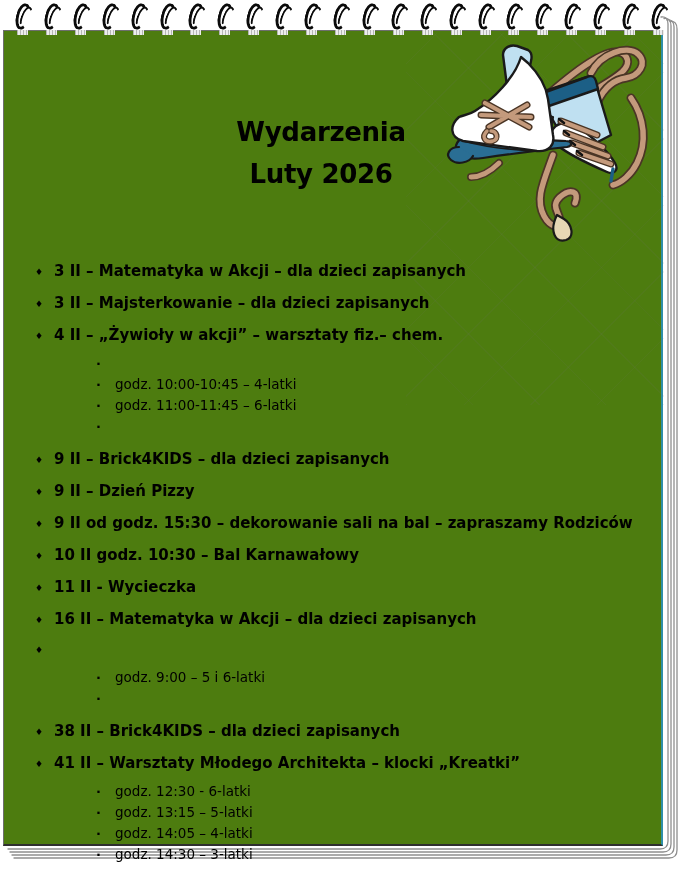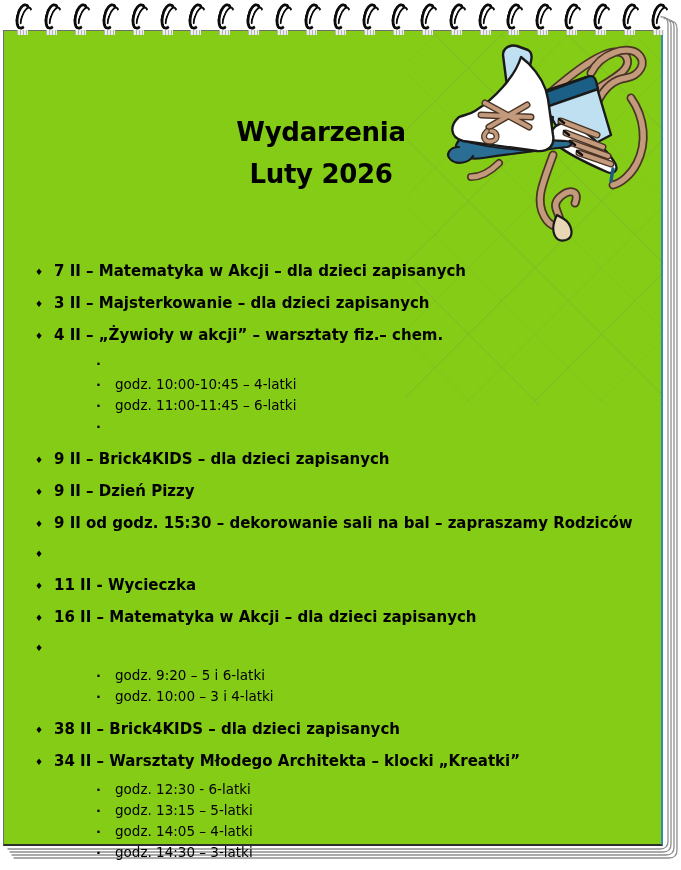--- a/index.html
+++ b/index.html
@@ -6,21 +6,21 @@
   body{
     width:681px;height:870px;position:relative;background:#ffffff;
     font-family:"DejaVu Sans","Liberation Sans",sans-serif;
     overflow:hidden;color:#000;
   }
   
   .stack-svg{position:absolute;left:0;top:0;z-index:0;}
   
   .page{
     position:absolute;left:3px;top:30px;width:660px;height:816px;
-    box-sizing:border-box;background:#84cc16;z-index:1;
+    box-sizing:border-box;background:#4d7c0f;z-index:1;
     border-top:1px solid #6e6e6e;border-left:1px solid #6e6e6e;
     border-bottom:2px solid #2f2f2f;border-right:2px solid #2e8fa8;
   }
   
   .spiral{
     position:absolute;left:16px;top:3px;width:651px;height:34px;
     display:flex;justify-content:space-between;z-index:3;
   }
   .ring{position:relative;width:15px;height:34px;}
   .ring::before{
@@ -149,21 +149,21 @@
         <path d="M58,120 C48,130 40,134 30,134" stroke="#4a3525" stroke-width="8"></path>
         <path d="M58,120 C48,130 40,134 30,134" stroke="#c49a7c" stroke-width="4.8"></path>
       </g>
       <path d="M116,172 C108,188 114,200 125,197 C134,194 131,181 123,176 Z" fill="#e7d7b5" stroke="#1a1a1a" stroke-width="2.2"></path>
     </g>
   </svg>
 
   <div class="events">
       <div class="ev ev1">
         <span class="bullet">♦</span>
-        <span><span>7 II – Matematyka w Akcji –</span><span class="plain"> dla dzieci zapisanych</span></span>
+        <span><span>3 II – Matematyka w Akcji –</span><span class="plain"> dla dzieci zapisanych</span></span>
       </div>
       <div class="ev ev1">
         <span class="bullet">♦</span>
         <span><span>3 II – Majsterkowanie –</span><span class="plain"> dla dzieci zapisanych</span></span>
       </div>
       <div class="ev ev1">
         <span class="bullet">♦</span>
         <span><span>4 II – „Żywioły w akcji” – warsztaty fiz.– chem.</span></span>
       </div>
       <div class="ev ev2">
@@ -187,47 +187,47 @@
       <div class="ev ev1">
         <span class="bullet">♦</span>
         <span><span>9 II – Dzień Pizzy</span></span>
       </div>
       <div class="ev ev1">
         <span class="bullet">♦</span>
         <span><span>9 II od godz. 15:30 – dekorowanie sali na bal –</span><span class="plain"> zapraszamy Rodziców</span></span>
       </div>
       <div class="ev ev1">
         <span class="bullet">♦</span>
+        <span><span>10 II godz. 10:30 – Bal Karnawałowy</span></span>
       </div>
       <div class="ev ev1">
         <span class="bullet">♦</span>
         <span><span>11 II - Wycieczka</span></span>
       </div>
       <div class="ev ev1">
         <span class="bullet">♦</span>
         <span><span>16 II – Matematyka w Akcji –</span><span class="plain"> dla dzieci zapisanych</span></span>
       </div>
       <div class="ev ev1">
         <span class="bullet">♦</span>
       </div>
       <div class="ev ev2">
         <span class="bullet">·</span>
-        <span><span class="plain">godz. 9:20 – 5 i 6-latki</span></span>
-      </div>
-      <div class="ev ev2">
-        <span class="bullet">·</span>
-        <span><span class="plain">godz. 10:00 – 3 i 4-latki</span></span>
+        <span><span class="plain">godz. 9:00 – 5 i 6-latki</span></span>
+      </div>
+      <div class="ev ev2">
+        <span class="bullet">·</span>
       </div>
       <div class="ev ev1">
         <span class="bullet">♦</span>
         <span><span>38 II – Brick4KIDS –</span><span class="plain"> dla dzieci zapisanych</span></span>
       </div>
       <div class="ev ev1">
         <span class="bullet">♦</span>
-        <span><span>34 II – Warsztaty Młodego Architekta – klocki „Kreatki”</span></span>
+        <span><span>41 II – Warsztaty Młodego Architekta – klocki „Kreatki”</span></span>
       </div>
       <div class="ev ev2">
         <span class="bullet">·</span>
         <span><span class="plain">godz. 12:30 - 6-latki</span></span>
       </div>
       <div class="ev ev2">
         <span class="bullet">·</span>
         <span><span class="plain">godz. 13:15 – 5-latki</span></span>
       </div>
       <div class="ev ev2">

